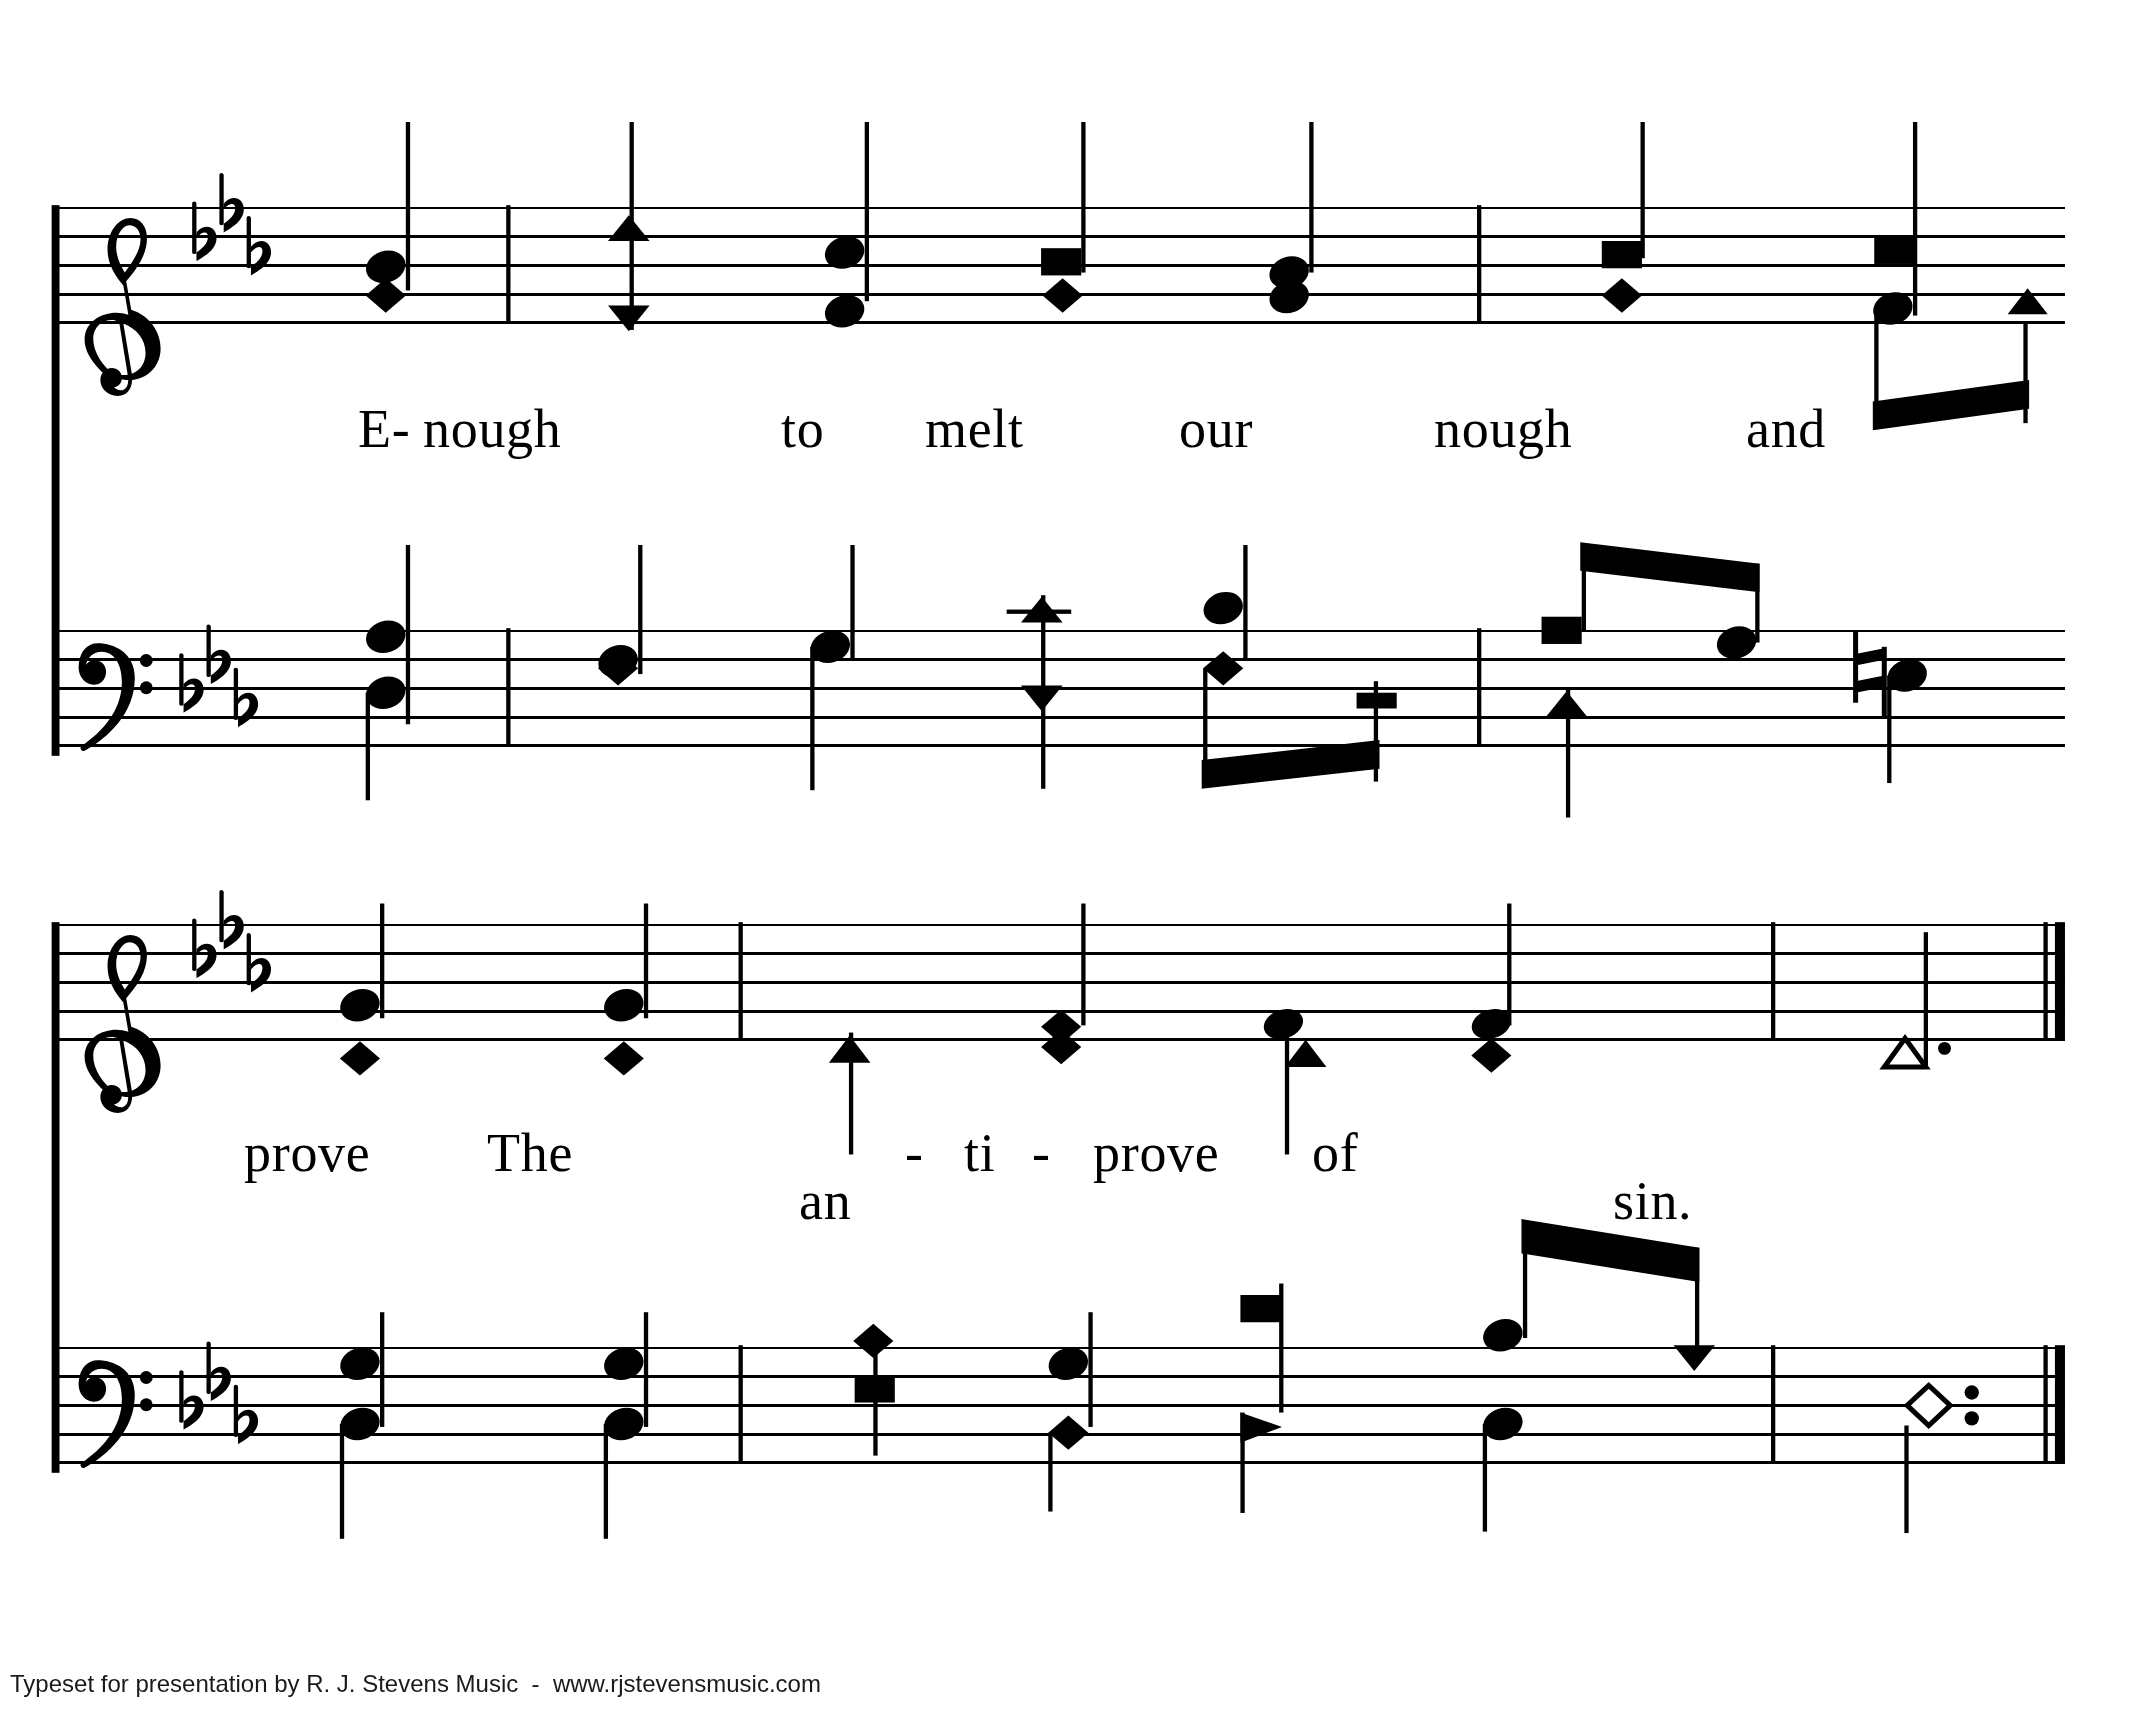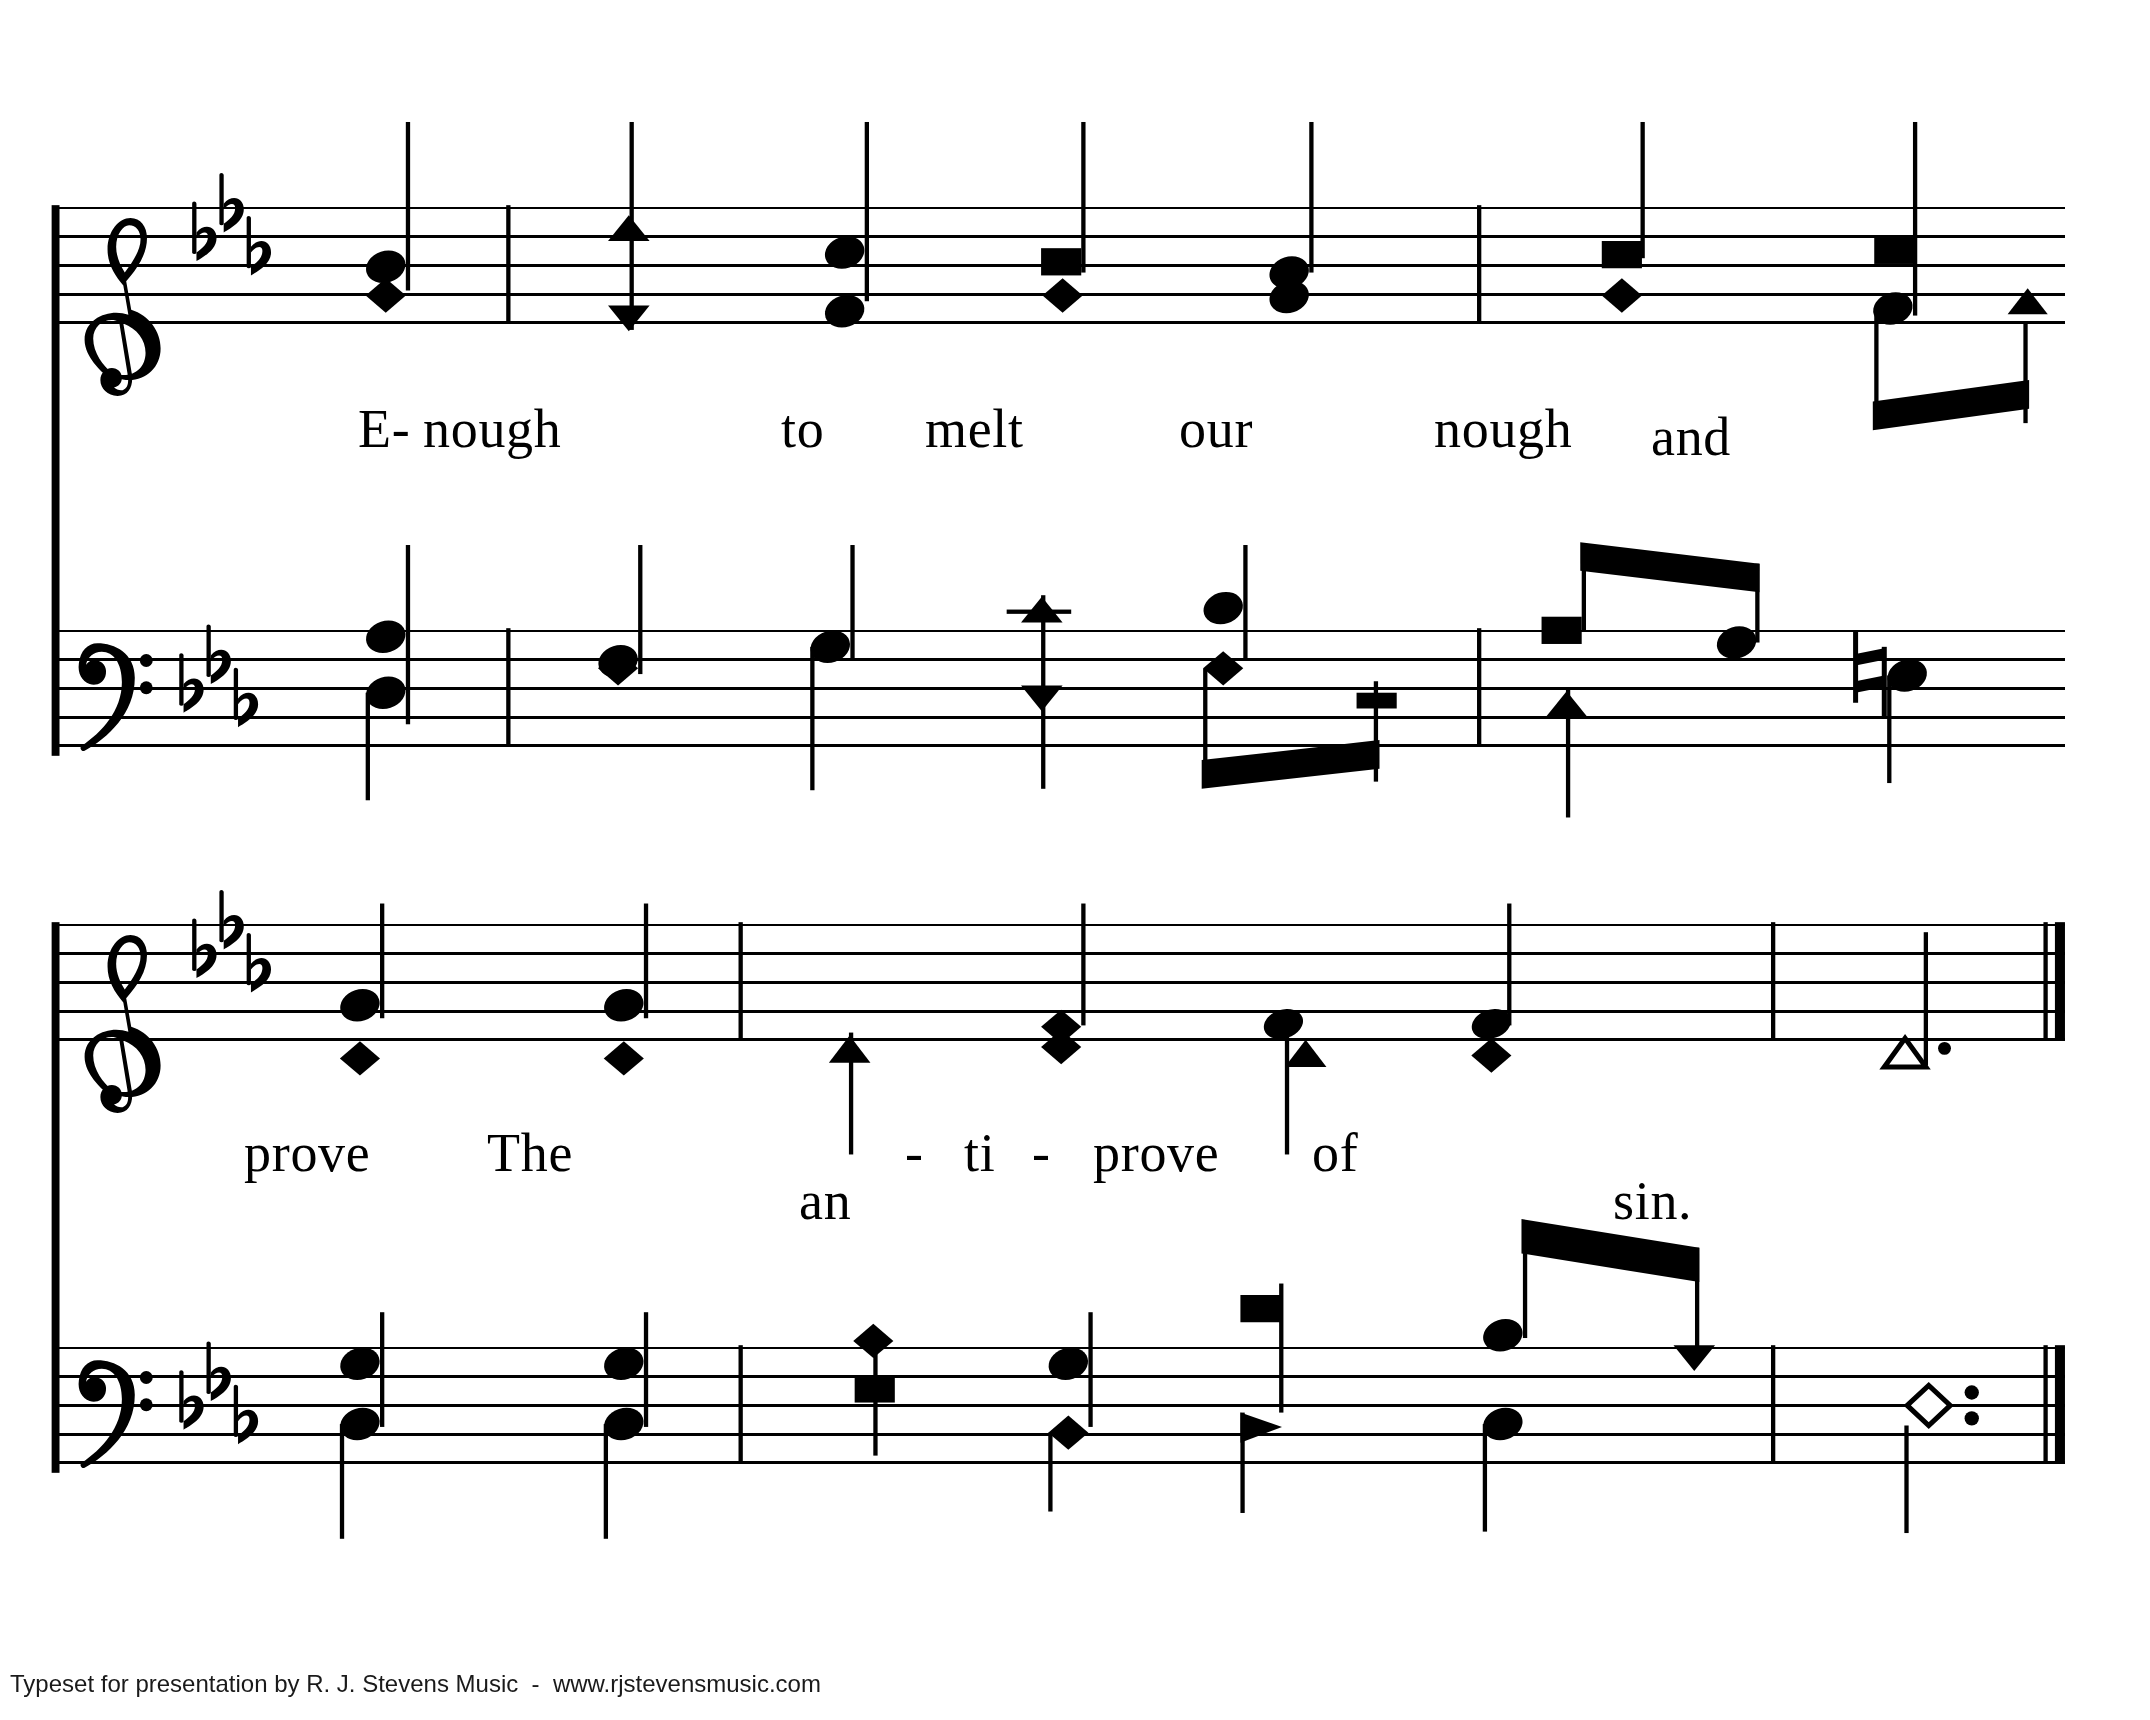--- a/index.html
+++ b/index.html
@@ -353,21 +353,21 @@
       </g>
     </g>
   </svg>
 
   <div class="lyric" style="left:358px; top:398px;">E-</div>
   <div class="lyric" style="left:423px; top:398px;">nough</div>
   <div class="lyric" style="left:781px; top:398px;">to</div>
   <div class="lyric" style="left:925px; top:398px;">melt</div>
   <div class="lyric" style="left:1179px; top:398px;">our</div>
   <div class="lyric" style="left:1434px; top:398px;">nough</div>
-  <div class="lyric" style="left:1651px; top:398px;margin-top:8px;">and</div>
+  <div class="lyric" style="left:1746px; top:398px;">and</div>
 
   <div class="lyric" style="left:244px; top:1122px;">prove</div>
   <div class="lyric" style="left:487px; top:1122px;text-align:right;">The</div>
   <div class="lyric" style="left:799px; top:1170px;">an</div>
   <div class="lyric" style="left:905px; top:1122px;">-</div>
   <div class="lyric" style="left:964px; top:1122px;text-align:center;">ti</div>
   <div class="lyric" style="left:1032px; top:1122px;">-</div>
   <div class="lyric" style="left:1093px; top:1122px;">prove</div>
   <div class="lyric" style="left:1312px; top:1122px;">of</div>
   <div class="lyric" style="left:1613px; top:1122px;margin-top:48px;">sin.</div>

